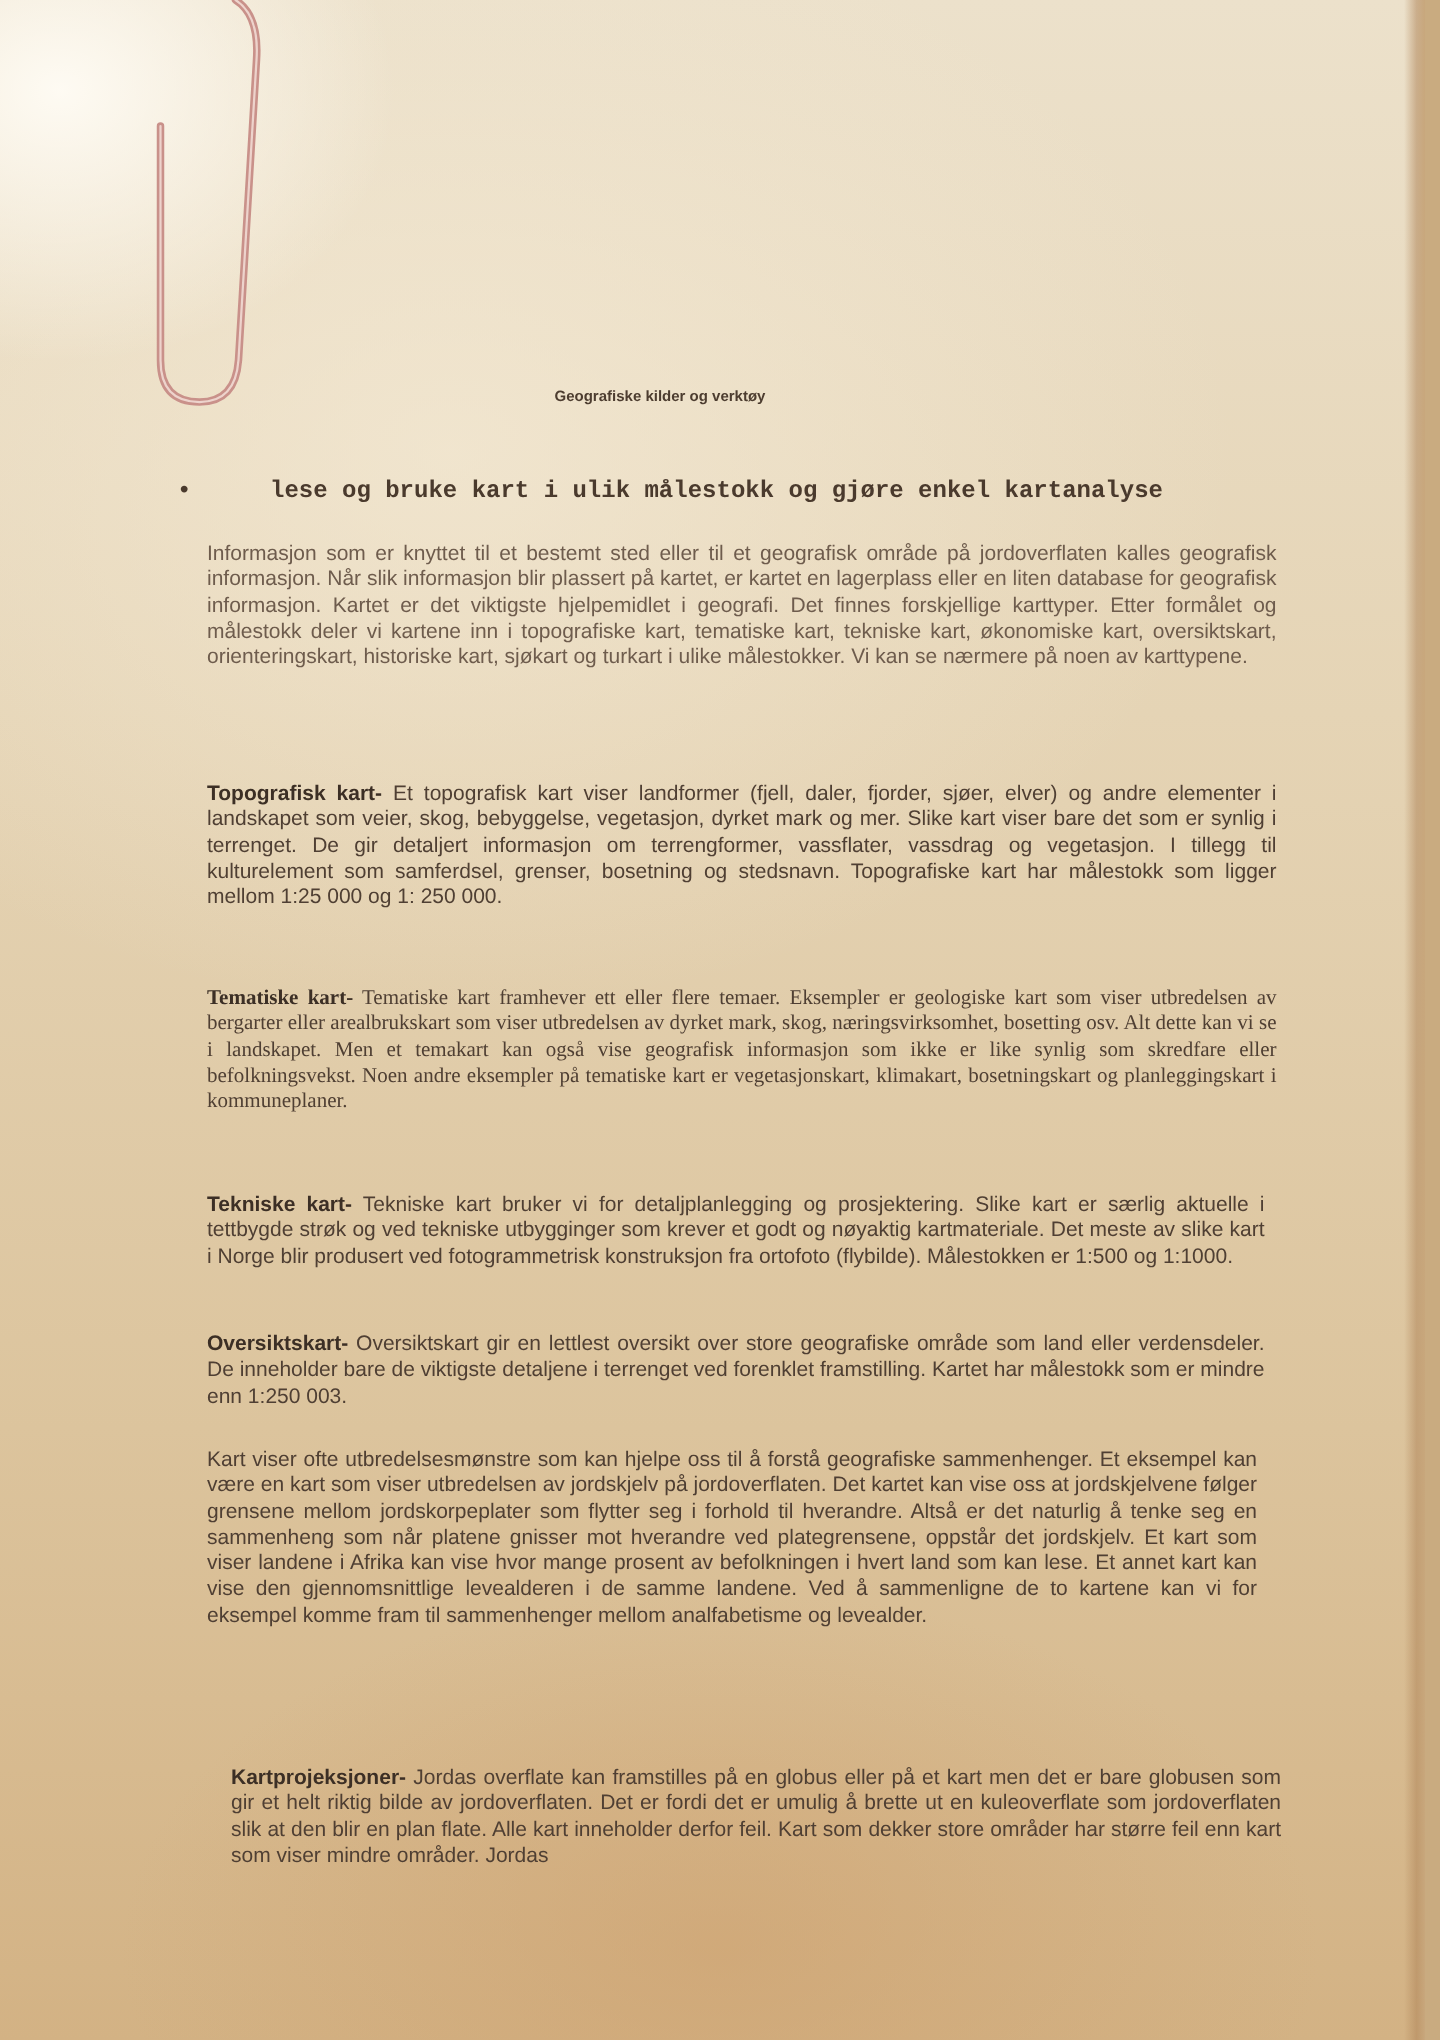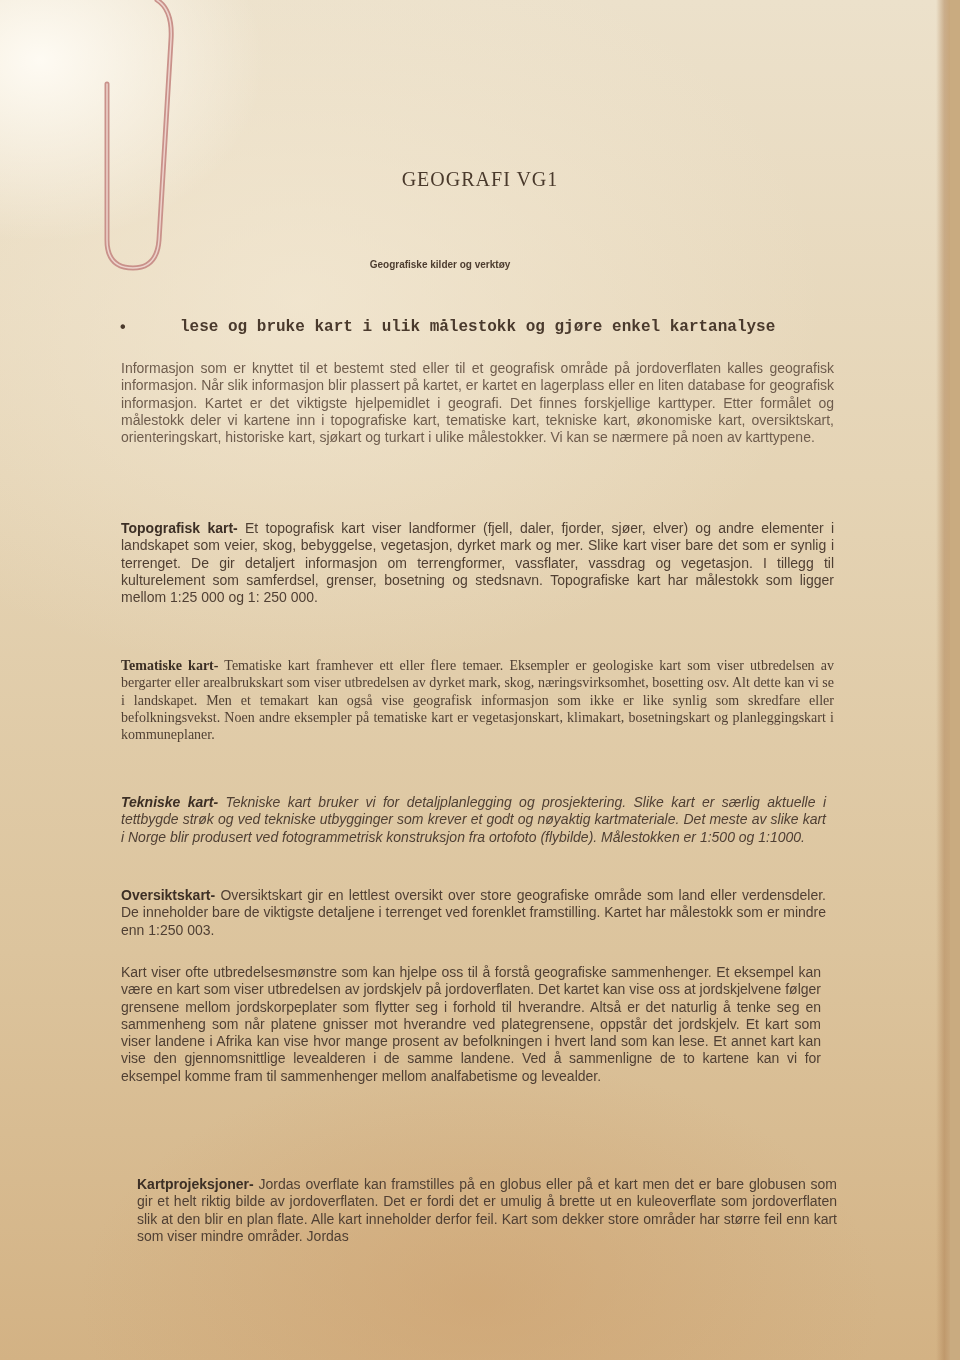--- a/index.html
+++ b/index.html
@@ -78,51 +78,50 @@
     }
     .bullet-text {
       position: absolute;
       left: 60px;
       top: 0;
       white-space: nowrap;
       font-family: Liberation Mono, monospace;
     }
     .para {
       position: absolute;
-      left: 121px;
+      left: 138px;
       width: 713px;
       font-size: 14px;
       line-height: 17.3px;
       color: #4f3f33;
       text-align: justify;
     }
     .para .lead {
       font-weight: bold;
       color: #3c2f25;
     }
     .p-intro { top: 360px; color: #6e5c4d; }
     .p-topo { top: 520px; }
     .p-tema { top: 657px; font-family: Liberation Serif, serif; }
-    .p-tek { top: 794px; width: 705px; font-style: italic; }
+    .p-tek { top: 794px; width: 705px; }
     .p-over { top: 887px; width: 705px; }
     .p-kart { top: 964px; width: 700px; }
     .p-proj { top: 1160px; width: 700px; }
   </style>
 </head>
 <body>
 
 <div class="paper">
   <div class="paper-edge"></div>
 
   <svg class="paperclip" viewBox="0 0 90 280" xmlns="http://www.w3.org/2000/svg">
     <path d="M12 84 L12 240 Q12 268 38 268 Q62 268 64 240 L76 40 Q78 10 62 0" fill="none" stroke="#c9918a" stroke-width="5" stroke-linecap="round"></path>
     <path d="M12 84 L12 240 Q12 268 38 268 Q62 268 64 240 L76 40 Q78 10 62 0" fill="none" stroke="#edd3cc" stroke-width="1.5" stroke-linecap="round"></path>
   </svg>
 
-  <div class="doc-title">GEOGRAFI VG1</div>
   <div class="doc-subtitle">Geografiske kilder og verktøy</div>
 
   <div class="bullet">
     <span class="bullet-dot">•</span>
     <span class="bullet-text">lese og bruke kart i ulik målestokk og gjøre enkel kartanalyse</span>
   </div>
 
   <p class="para p-intro" style="margin:0">
     <span>Informasjon som er knyttet til et bestemt sted eller til et geografisk område på jordoverflaten kalles geografisk informasjon. Når slik informasjon blir plassert på kartet, er kartet en lagerplass eller en liten database for geografisk informasjon. Kartet er det viktigste hjelpemidlet i geografi. Det finnes forskjellige karttyper. Etter formålet og målestokk deler vi kartene inn i topografiske kart, tematiske kart, tekniske kart, økonomiske kart, oversiktskart, orienteringskart, historiske kart, sjøkart og turkart i ulike målestokker. Vi kan se nærmere på noen av karttypene.</span>
   </p>

